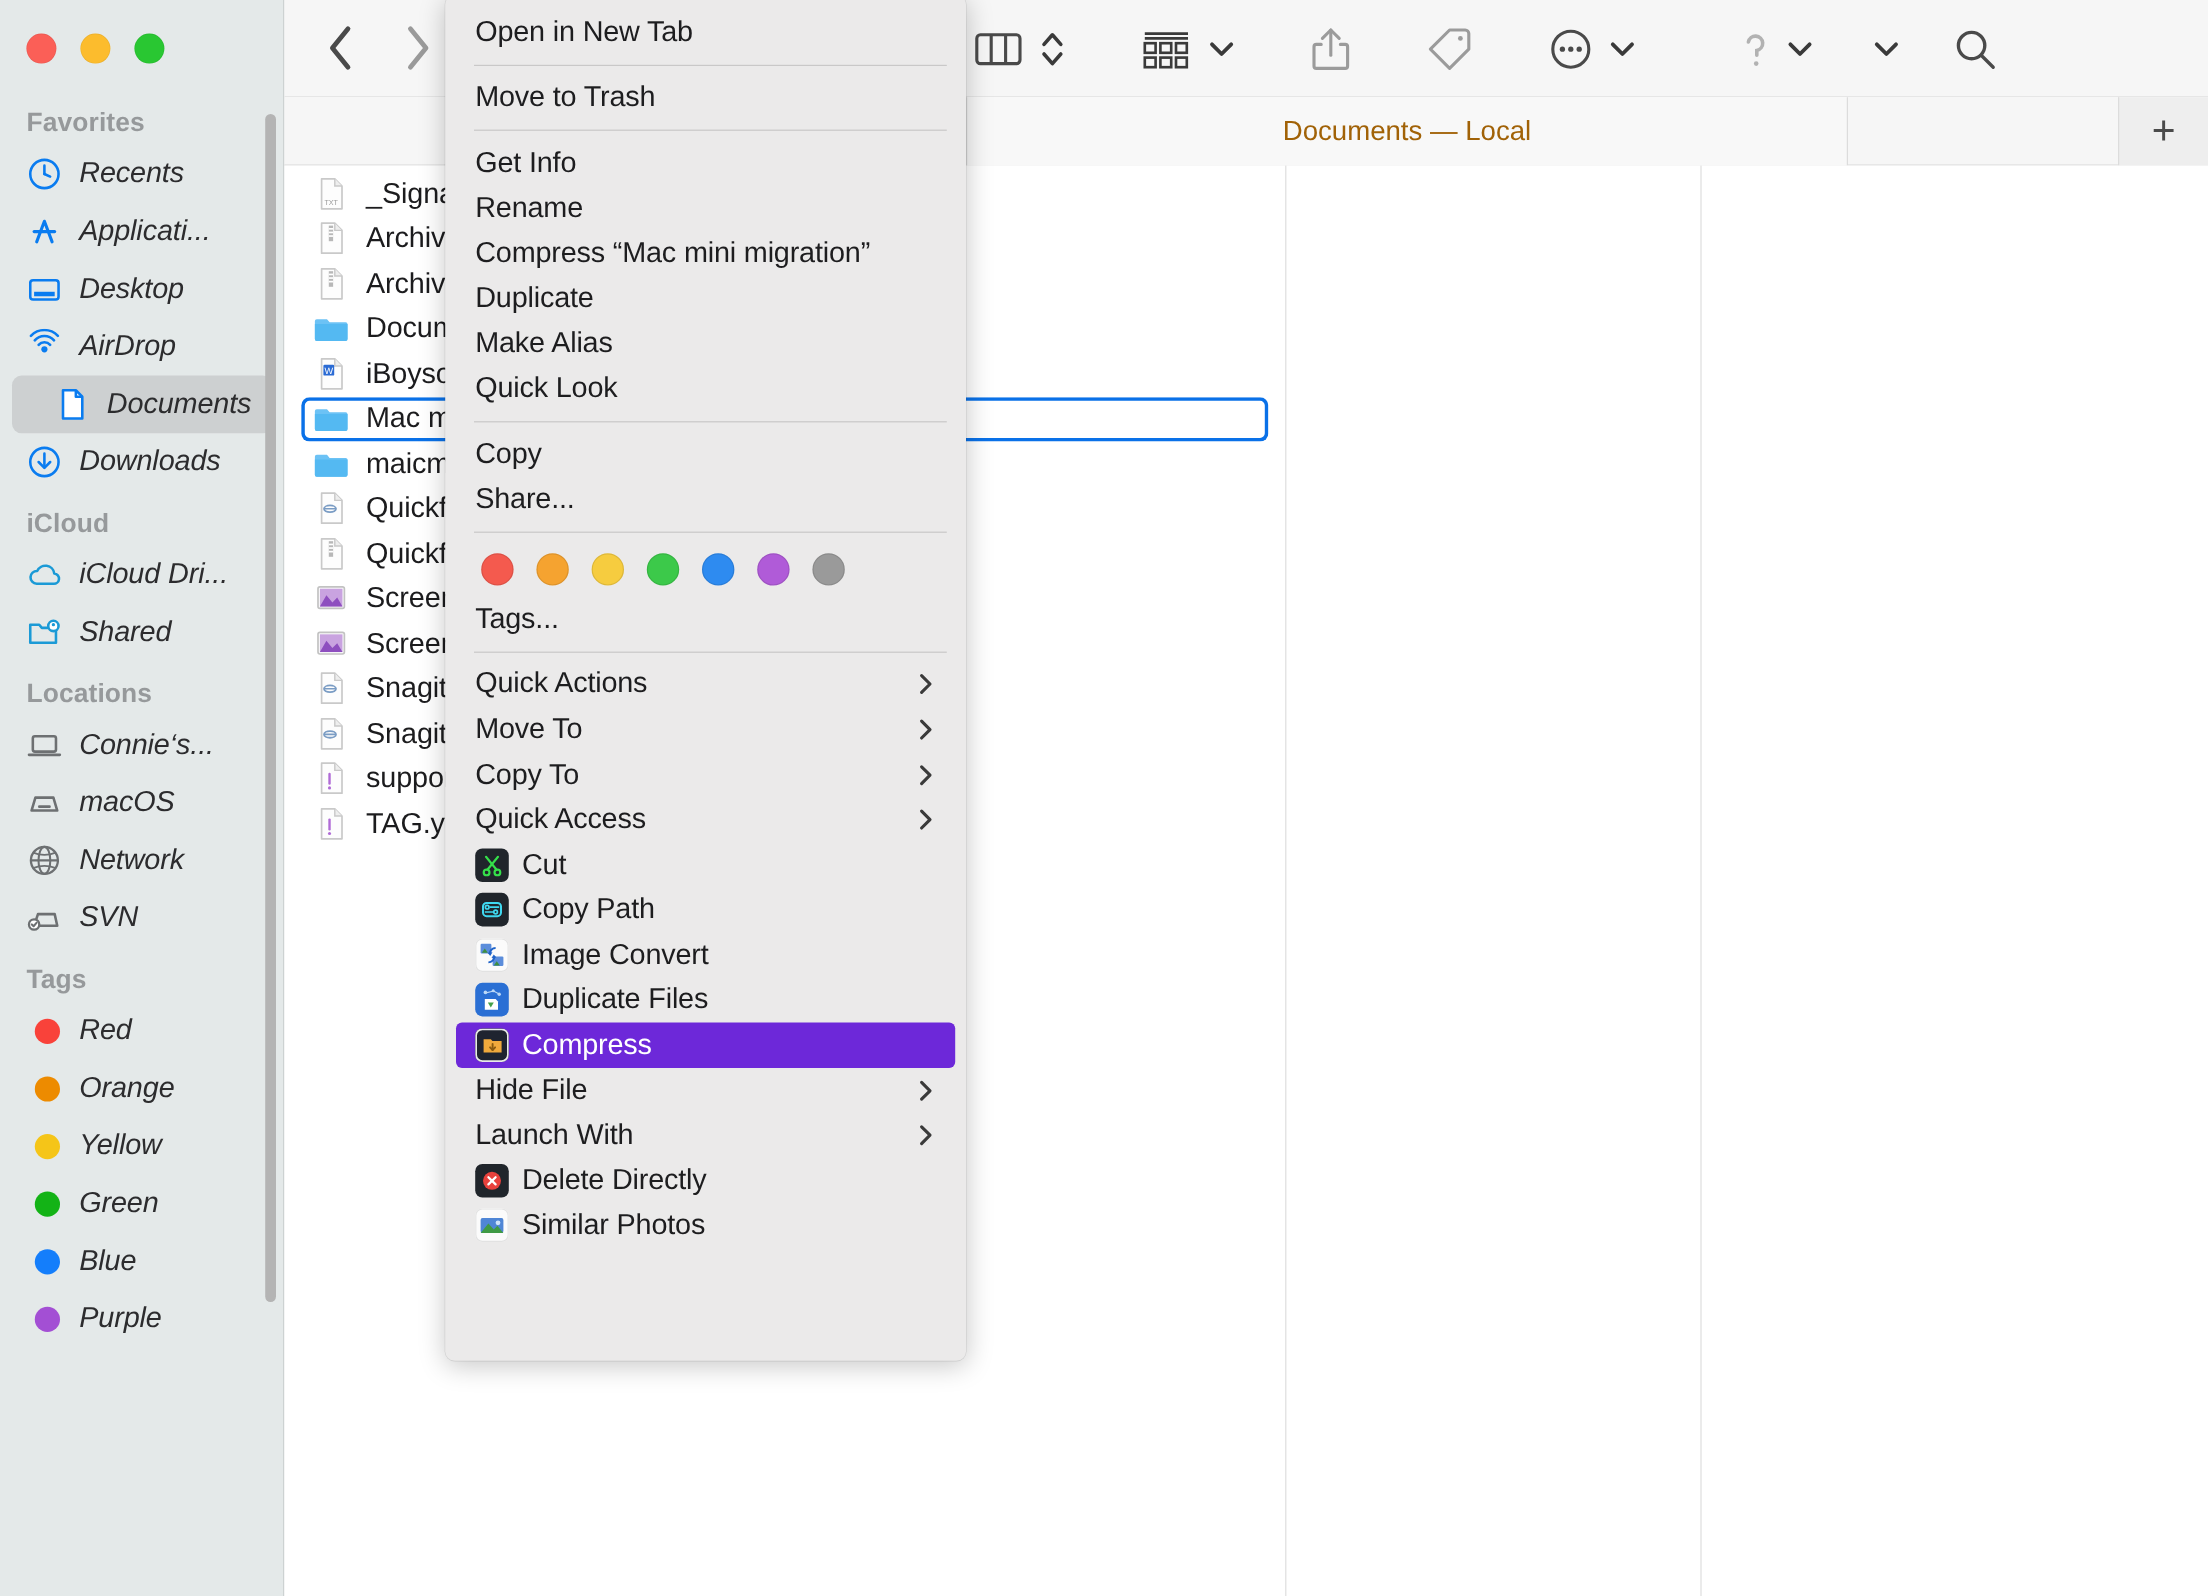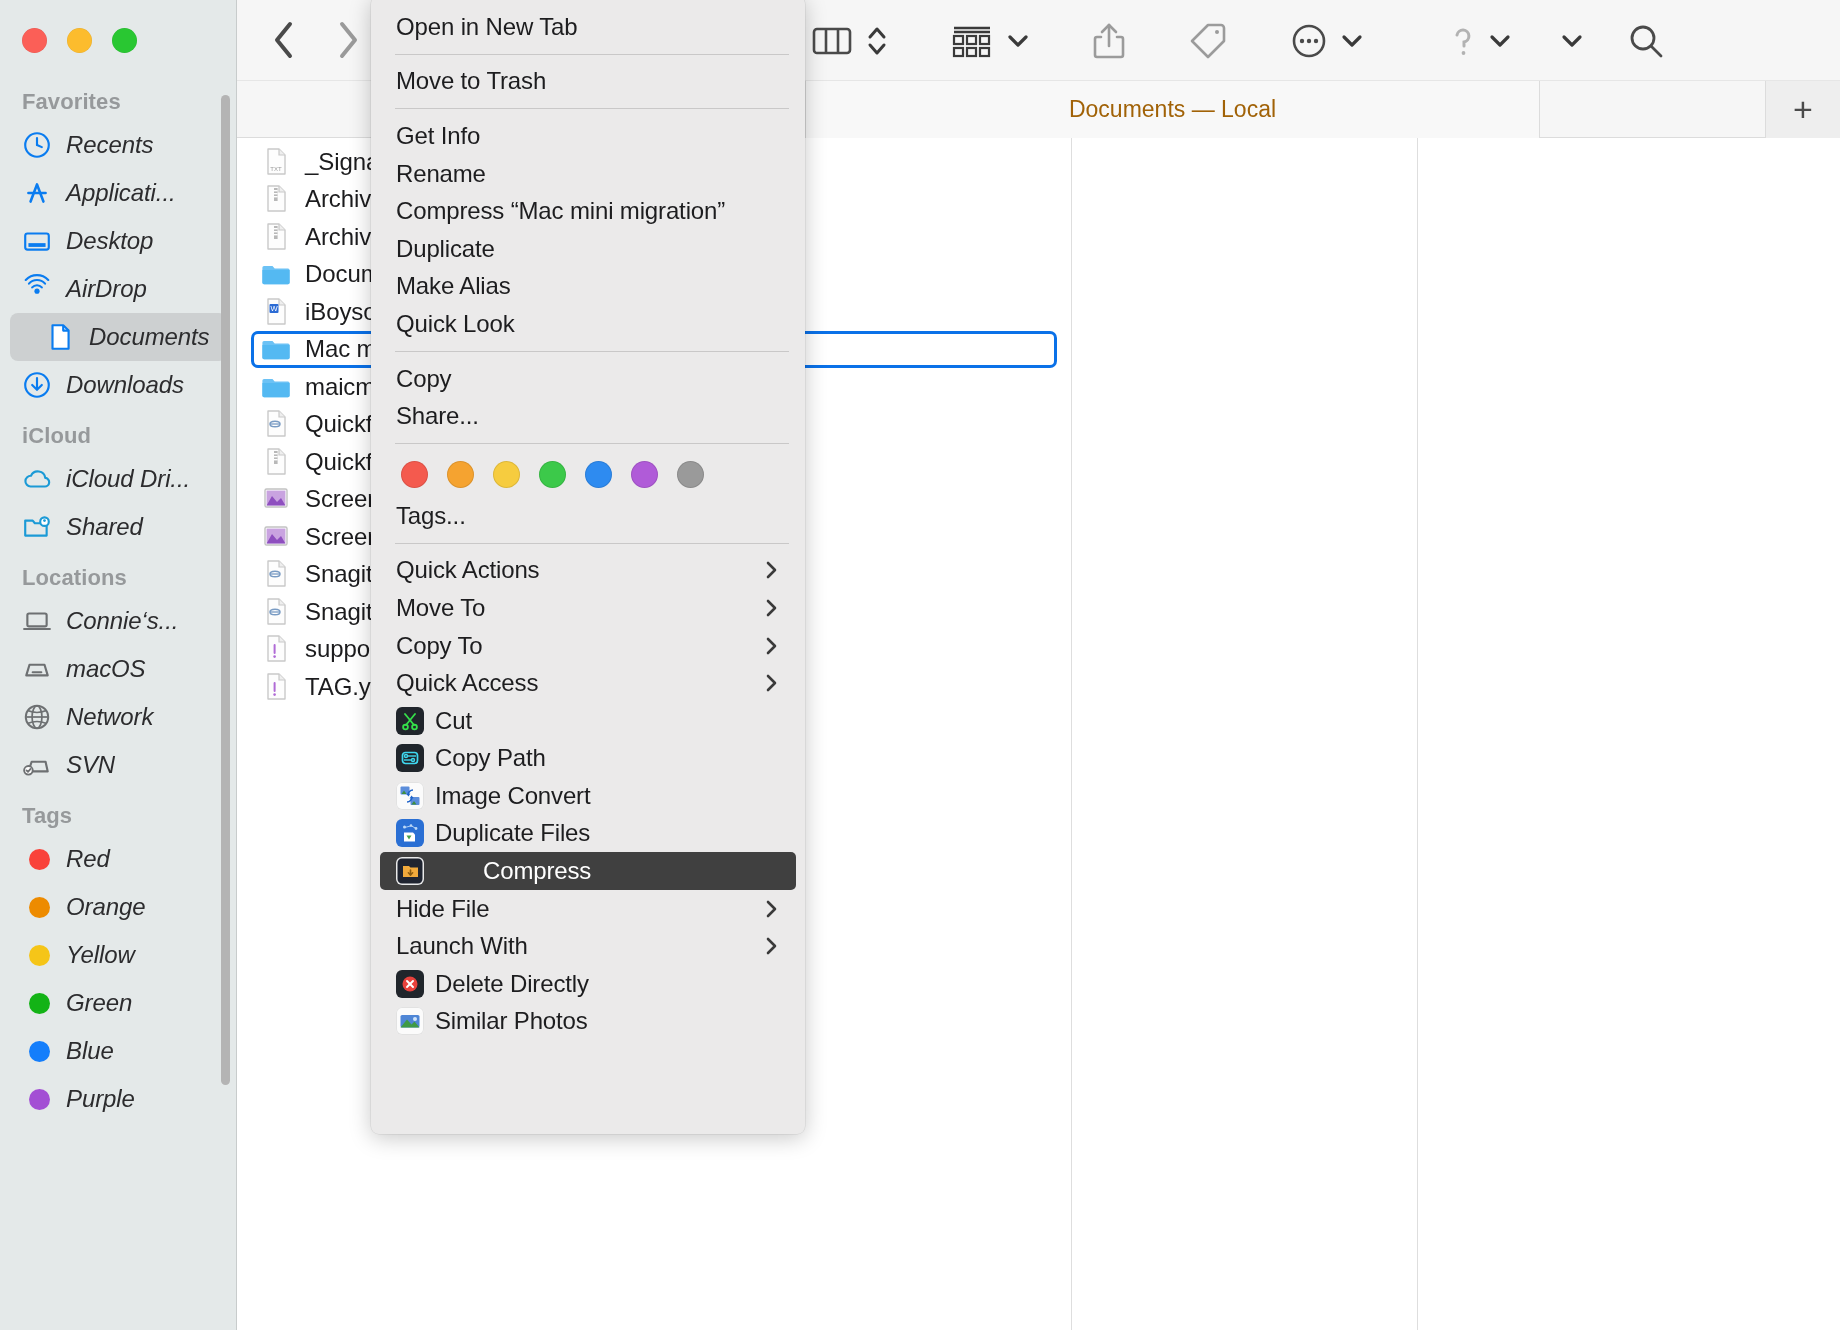--- a/index.html
+++ b/index.html
@@ -100,21 +100,21 @@
     border-radius: 8px;
     box-shadow: 0 4px 22px rgba(0,0,0,.22), 0 0 0 0.5px rgba(0,0,0,.10);
     padding: 12px 0 0 0;
     overflow: hidden;
   }
   .mi {
     position: relative; display: flex; align-items: center;
     height: 37.6px; margin: 0 9px; padding: 0 10px 0 16px;
     border-radius: 5px; gap: 0;
   }
-  .mi.highlight { background: #404040; gap: 48px; }
+  .mi.highlight { background: #6d28d9; }
   .mi.highlight .mi-label { color: #ffffff; }
   .mi-label { font-size: 24px; color: #1d1d1f; white-space: nowrap; letter-spacing: -0.15px; }
   .mi-icon { width: 28px; height: 28px; flex: 0 0 28px; margin-right: 11px; display:flex; align-items:center; justify-content:center; }
   .mi-arrow { position: absolute; right: 16px; top: 50%; transform: translateY(-50%); }
   .msep { height: 1px; background: #c9c8c8; margin: 8px 16px 8px 24px; }
   .mcolors { display: flex; align-items: center; gap: 19px; padding: 9px 0 9px 30px; }
   .mdot { width: 27px; height: 27px; border-radius: 50%; display: block; box-shadow: inset 0 0 0 1px rgba(0,0,0,.10); }
 
   .icon-badge { width: 28px; height: 28px; border-radius: 6px; display:flex; align-items:center; justify-content:center; }
 </style>

